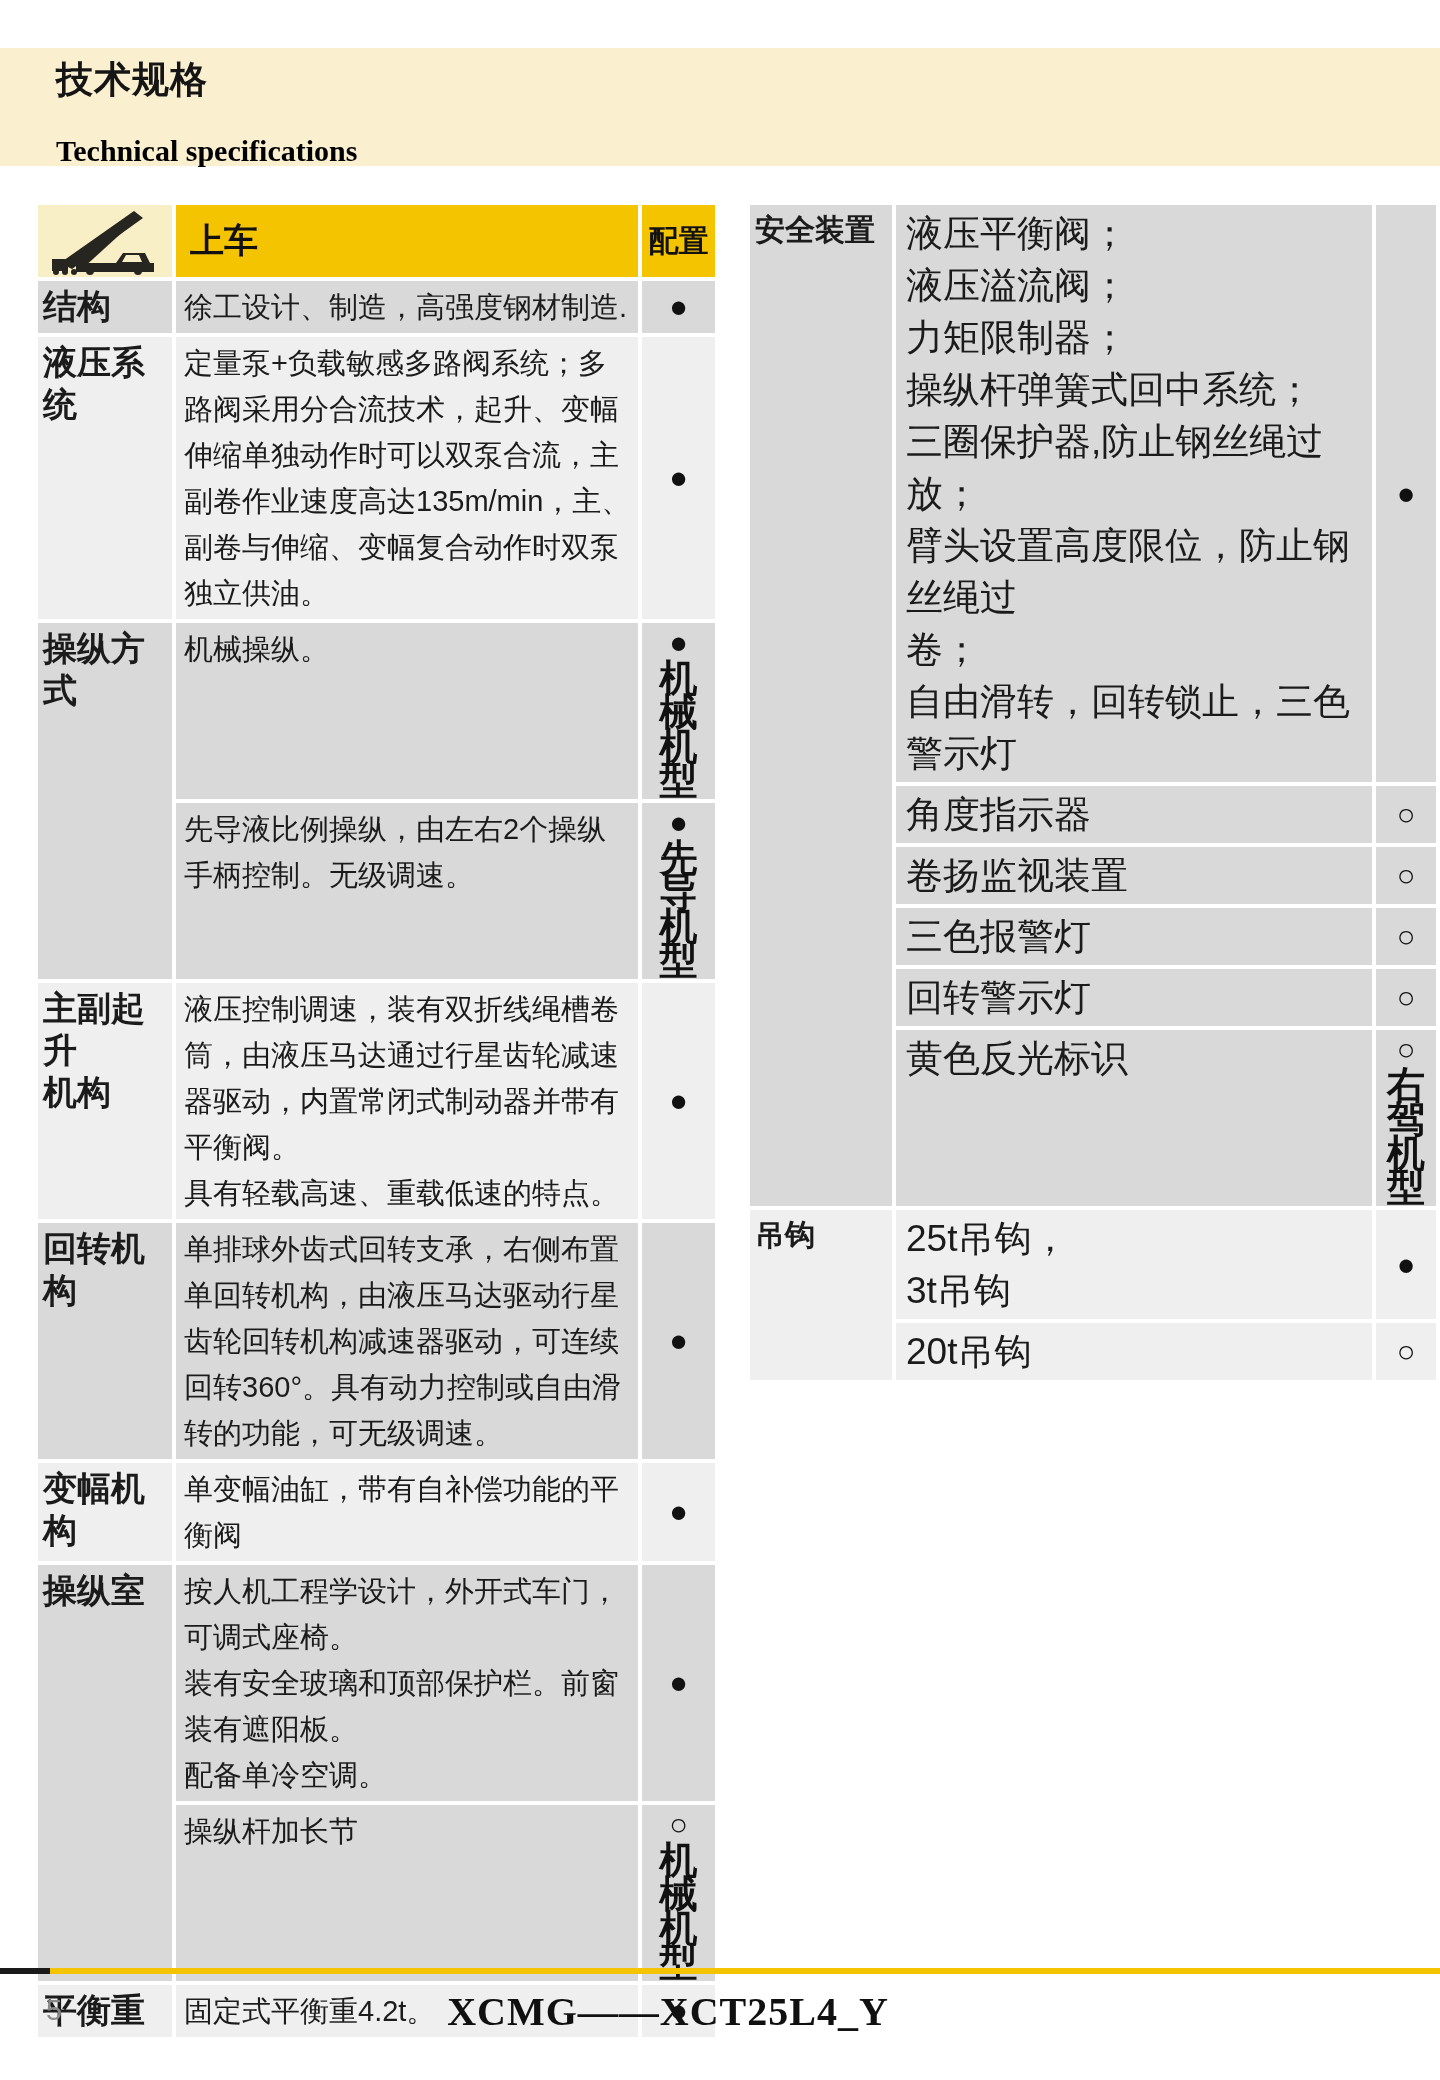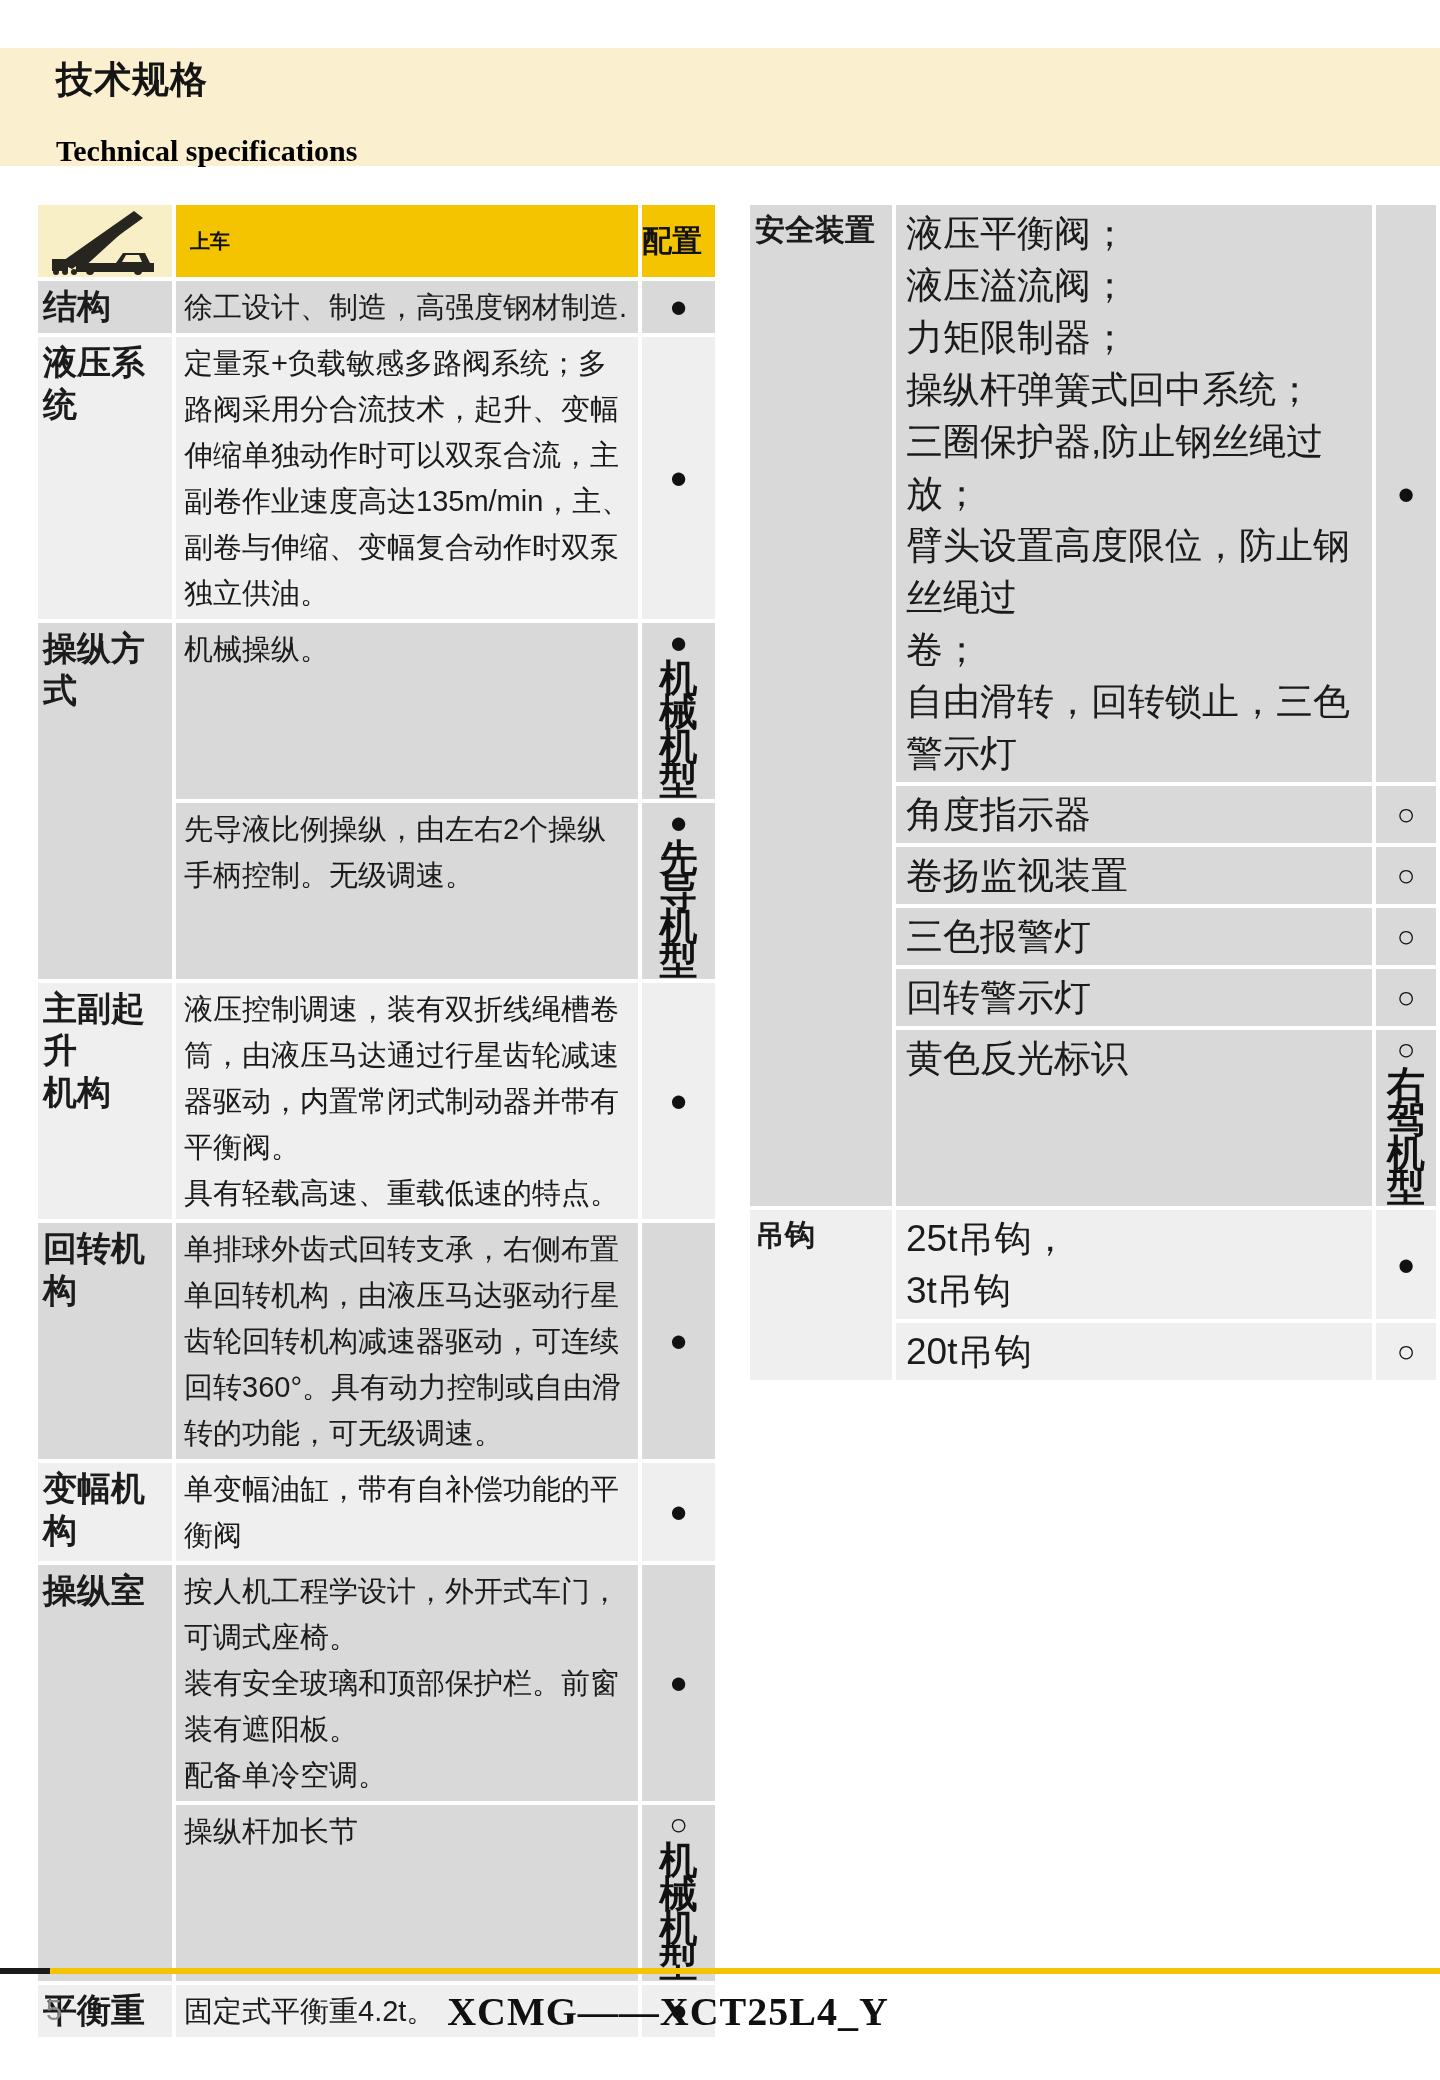--- a/index.html
+++ b/index.html
@@ -15,22 +15,22 @@
   td{padding:0;overflow:hidden;}
 
   .tbl-left{position:absolute;left:34px;top:201px;}
   .tbl-right{position:absolute;left:746px;top:201px;}
 
   .dk{background:#D9D9D9;}
   .lt{background:#EFEFEF;}
   .gold{background:#F5C400;}
   .iconcell{background:#F8EFC7;width:127px;height:72px;vertical-align:middle;text-align:center;}
 
-  .hdr-main{width:448px;font-size:20px;font-weight:bold;vertical-align:middle;padding-left:14px;color:#111;}
-  .hdr-cfg{width:73px;font-size:30px;font-weight:bold;vertical-align:middle;color:#111;}
+  .hdr-main{width:448px;font-size:34px;font-weight:bold;vertical-align:middle;padding-left:14px;color:#111;}
+  .hdr-cfg{width:73px;font-size:30px;font-weight:bold;vertical-align:middle;text-align:center;color:#111;}
 
   .lbl{width:127px;font-weight:bold;font-size:34px;line-height:42px;vertical-align:top;
        padding:4px 2px 4px 5px;white-space:pre-line;}
   .cnt{width:448px;font-size:29px;line-height:46px;vertical-align:top;padding:3px 4px 3px 8px;white-space:pre-line;}
   .cfg{width:73px;text-align:center;vertical-align:middle;padding:2px 0;}
 
   .lblR{width:135px;font-weight:bold;font-size:30px;line-height:42px;vertical-align:top;
         padding:4px 2px 4px 5px;white-space:pre-line;}
   .cntR{width:462px;font-size:37px;line-height:52px;vertical-align:top;padding:3px 4px 2px 10px;white-space:pre-line;}
   .cfgR{width:60px;text-align:center;vertical-align:middle;padding:2px 0;}

